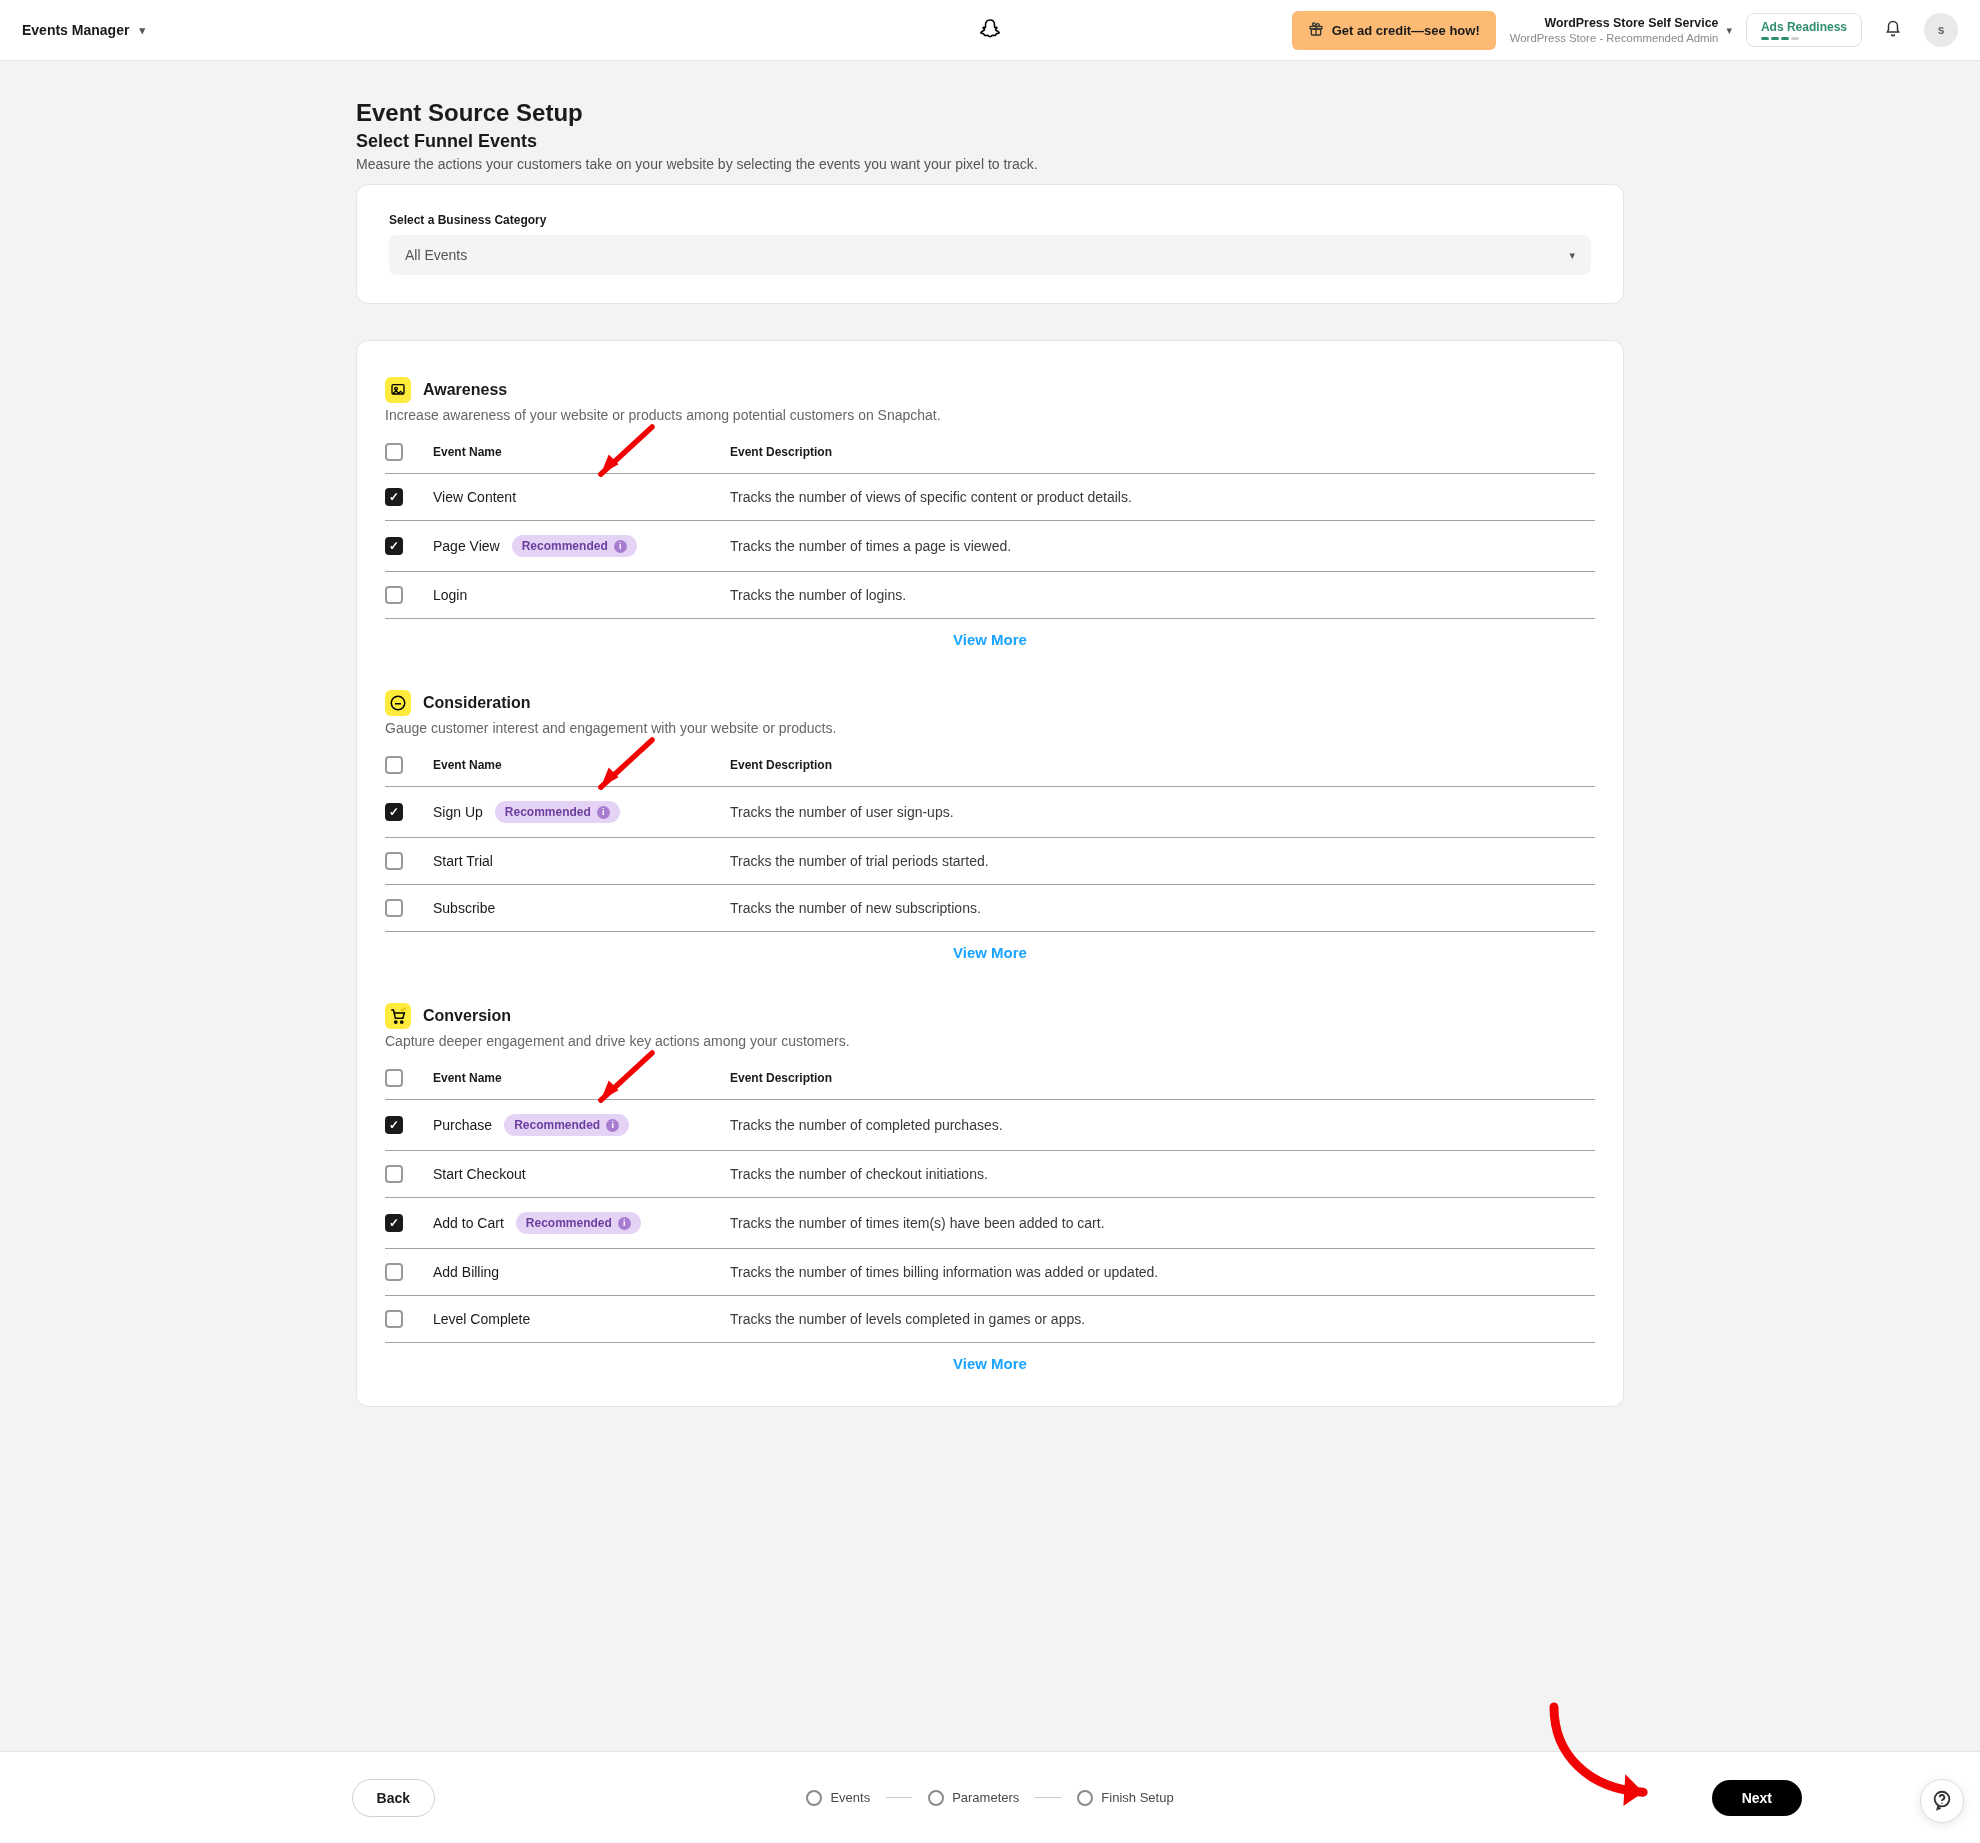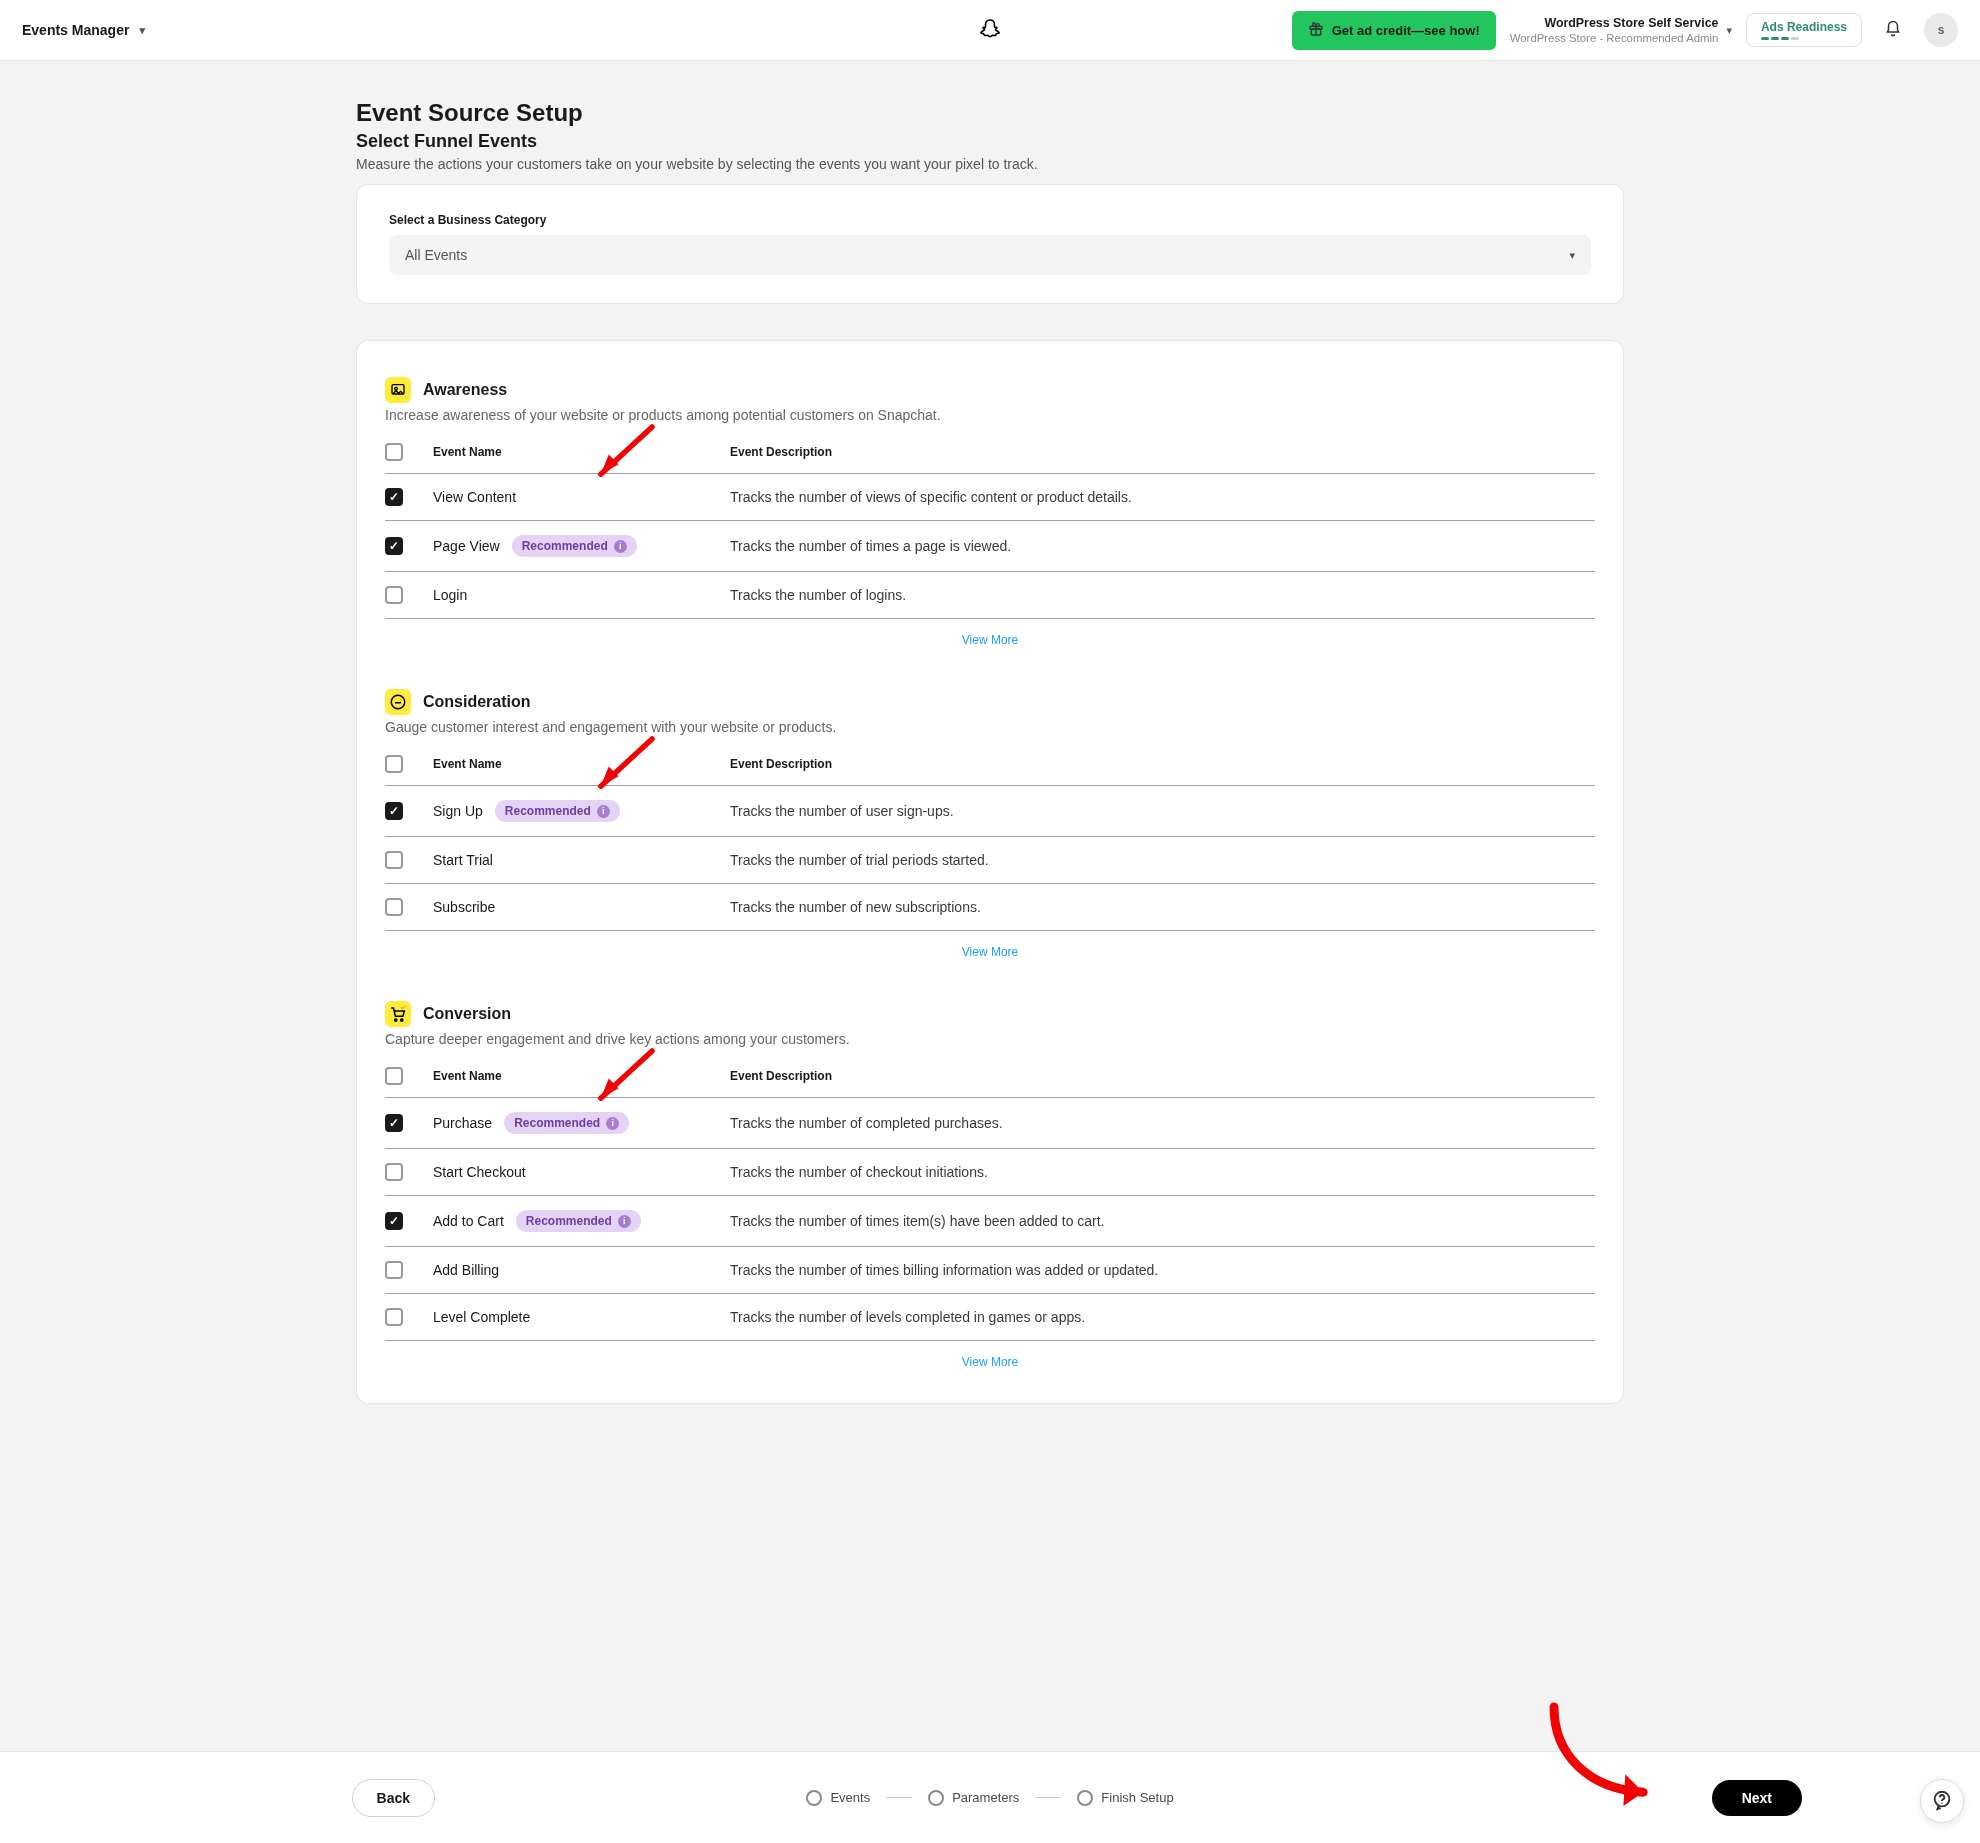--- a/index.html
+++ b/index.html
@@ -21,21 +21,21 @@
     position: relative;
   }
   .nav-left { display: flex; align-items: center; gap: 10px; font-weight: 700; cursor: pointer; }
   .chev { font-size: 11px; color: #555; }
   .topbar-center {
     position: absolute; left: 50%; transform: translateX(-50%);
     display: flex; align-items: center; justify-content: center;
   }
   .topbar-right { margin-left: auto; display: flex; align-items: center; gap: 14px; }
   .ad-credit {
-    background: #22c55e; border-radius: 6px; padding: 10px 16px;
+    background: #fdba74; border-radius: 6px; padding: 10px 16px;
     display: flex; align-items: center; gap: 8px; font-weight: 700; cursor: pointer;
     font-size: 13px;
   }
   .org-box { text-align: right; line-height: 1.3; cursor: pointer; display: flex; align-items: center; gap: 8px; }
   .org-title { font-weight: 700; font-size: 12.4px; }
   .org-sub { font-size: 11.4px; color: #8a8a8a; }
   .ads-readiness {
     border: 1px solid #e0e0e0; border-radius: 8px; padding: 6px 14px;
     font-size: 12px; font-weight: 700; color: #2f8f6d; cursor: pointer;
   }
@@ -102,21 +102,21 @@
     padding: 4px 10px; font-size: 12px; font-weight: 600;
     display: inline-flex; align-items: center; gap: 6px;
   }
   .badge .i {
     width: 13px; height: 13px; border-radius: 50%; background: #a77cd1;
     display: inline-flex; align-items: center; justify-content: center;
     color: #fff; font-size: 9px; font-weight: 700; line-height: 1;
   }
 
   .view-more { text-align: center; padding: 12px 0 4px; }
-  .view-more a { color: #1aa3ff; font-size: 12px; font-weight: 400; cursor: pointer; }
+  .view-more a { color: #1aa3ff; font-size: 15px; font-weight: 700; cursor: pointer; }
 
   
   .footer {
     position: fixed; bottom: 0; left: 0; right: 0; height: 92px;
     background: #fff; border-top: 1px solid #e4e4e4;
     display: flex; align-items: center; padding: 0 178px;
   }
   @media (max-width: 1782px) {
     .page { padding-left: 119px; padding-right: 119px; }
     .footer { padding: 0 119px; }

